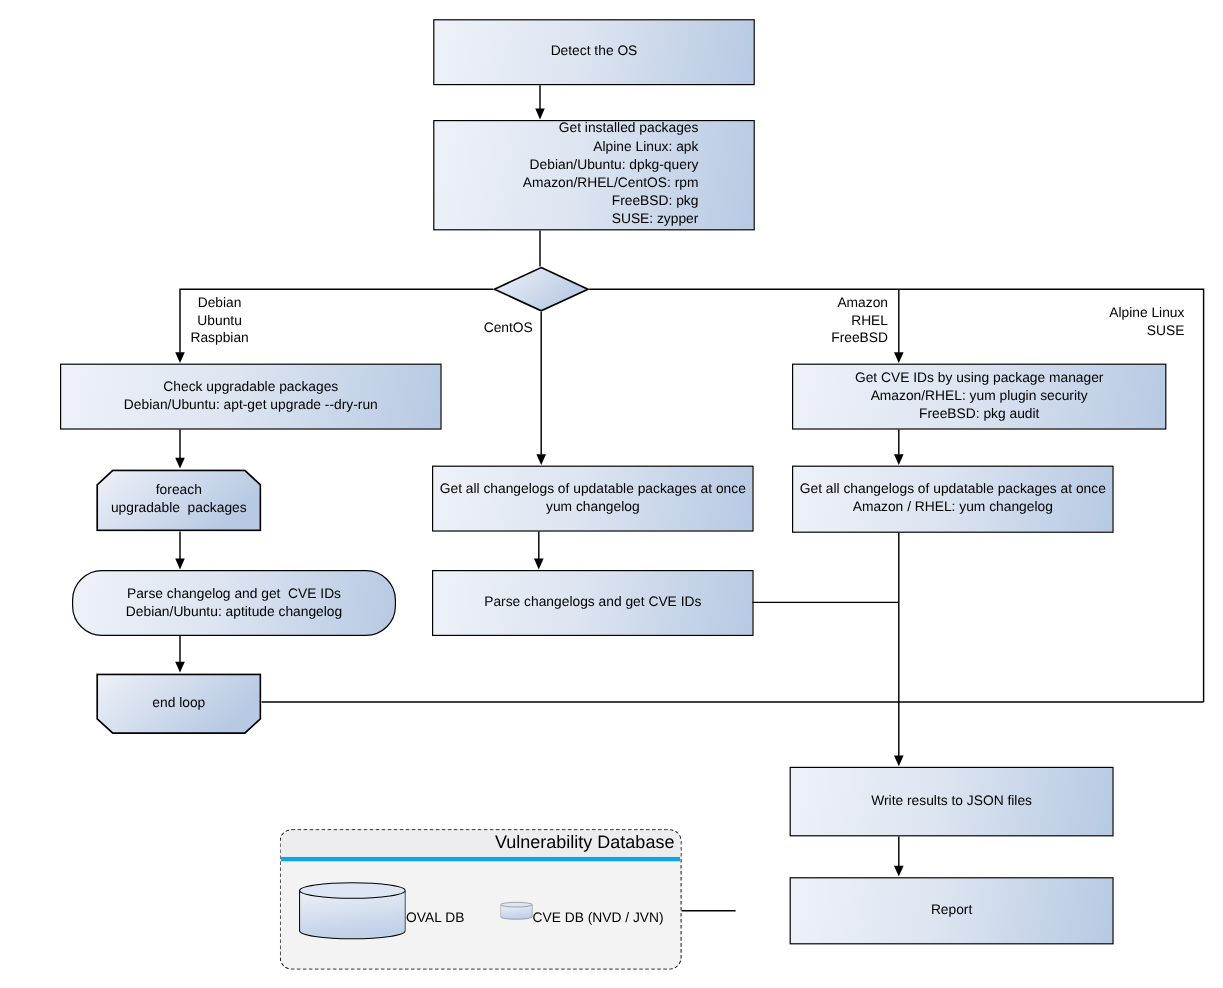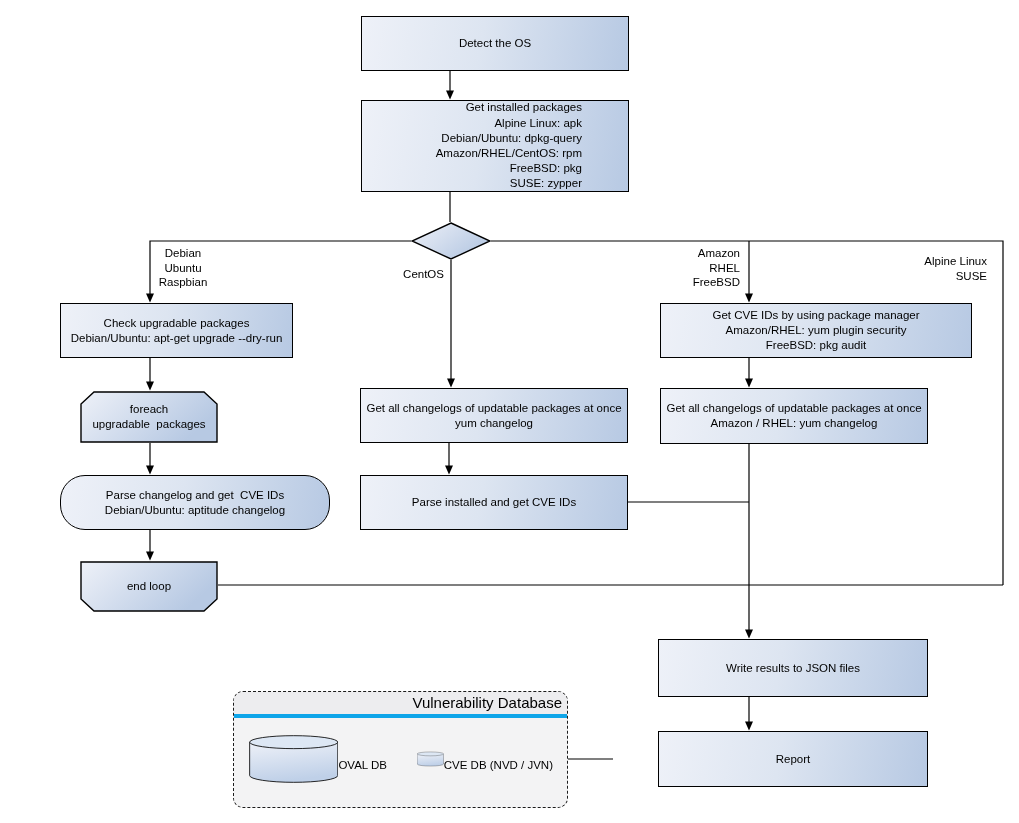--- a/index.html
+++ b/index.html
@@ -110,37 +110,37 @@
 
   <div class="node align-right" style="left:316px; top:100px; width:268px; height:92px; line-height:15.2px;">
     <span class="label">Get installed packages
 Alpine Linux: apk
 Debian/Ubuntu: dpkg-query
 Amazon/RHEL/CentOS: rpm
 FreeBSD: pkg
 SUSE: zypper</span>
   </div>
 
-  <div class="node" style="left:15px; top:303px; width:233px; height:55px;">
+  <div class="node" style="left:5px; top:303px; width:318px; height:55px;">
     <span class="label">Check upgradable packages
 Debian/Ubuntu: apt-get upgrade --dry-run</span>
   </div>
 
   <div class="node" style="left:15px; top:475px; width:270px; height:55px;border-radius:25px;">
     <span class="label">Parse changelog and get  CVE IDs
 Debian/Ubuntu: aptitude changelog</span>
   </div>
 
   <div class="node" style="left:315px; top:388px; width:268px; height:55px;">
     <span class="label">Get all changelogs of updatable packages at once
 yum changelog</span>
   </div>
 
   <div class="node" style="left:315px; top:475px; width:268px; height:55px;">
-    <span class="label">Parse installed and get CVE IDs</span>
+    <span class="label">Parse changelogs and get CVE IDs</span>
   </div>
 
   <div class="node" style="left:615px; top:303px; width:312px; height:55px;">
     <span class="label">Get CVE IDs by using package manager
 Amazon/RHEL: yum plugin security
 FreeBSD: pkg audit</span>
   </div>
 
   <div class="node" style="left:615px; top:388px; width:268px; height:56px;">
     <span class="label">Get all changelogs of updatable packages at once

